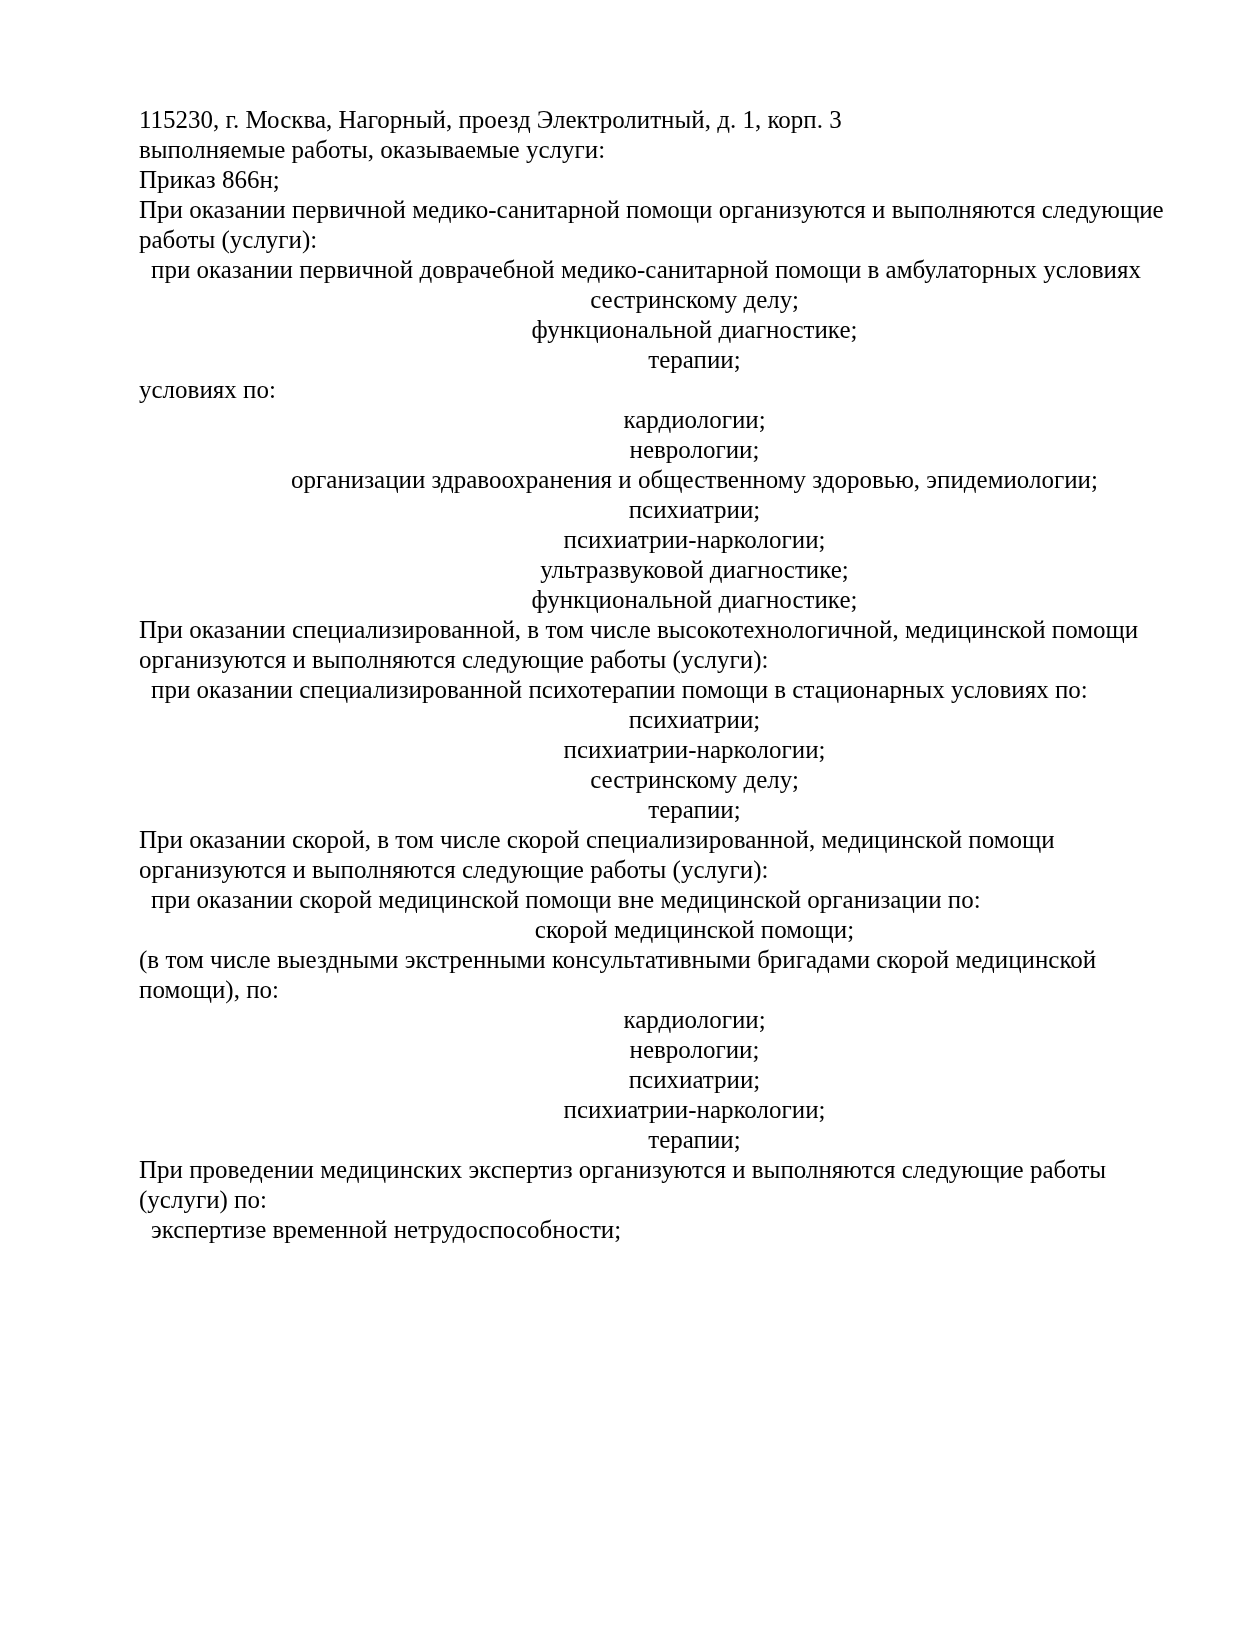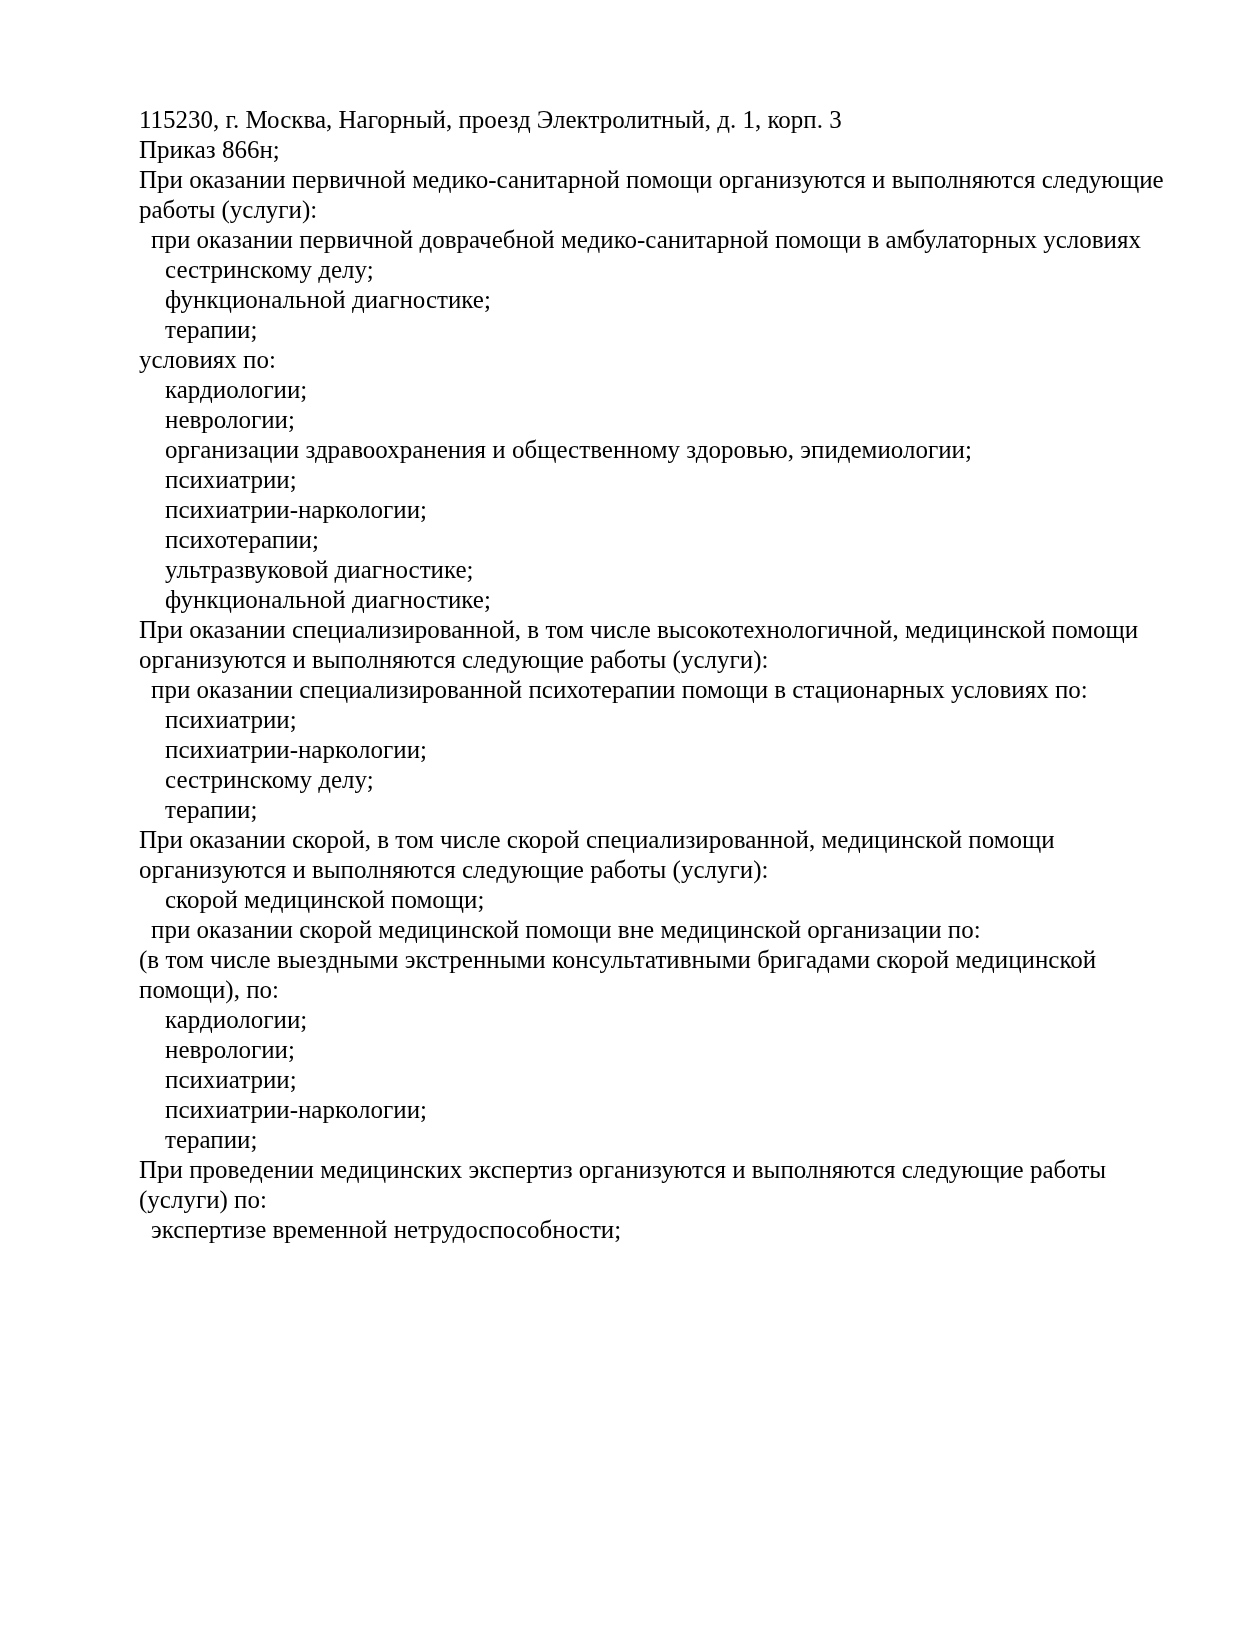--- a/index.html
+++ b/index.html
@@ -24,55 +24,55 @@
     line-height: 30px;
     color: #000000;
     text-align: left;
   }
   .line {
     height: 30px;
     white-space: pre;
   }
   .indent-0 { padding-left: 0; }
   .indent-1 { padding-left: 12px; }
-  .indent-2 { padding-left: 26px; }
+  .indent-2 { padding-left: 26px; text-align: center; }
 </style>
 </head>
 <body>
 
 <div class="page" style="background: rgb(255, 255, 255);">
   <div class="content" style="color: rgb(0, 0, 0);">
       <div class="line indent-0">115230, г. Москва, Нагорный, проезд Электролитный, д. 1, корп. 3</div>
+      <div class="line indent-0">выполняемые работы, оказываемые услуги:</div>
       <div class="line indent-0">Приказ 866н;</div>
       <div class="line indent-0">При оказании первичной медико-санитарной помощи организуются и выполняются следующие</div>
       <div class="line indent-0">работы (услуги):</div>
       <div class="line indent-1">при оказании первичной доврачебной медико-санитарной помощи в амбулаторных условиях</div>
       <div class="line indent-2">сестринскому делу;</div>
       <div class="line indent-2">функциональной диагностике;</div>
       <div class="line indent-2">терапии;</div>
       <div class="line indent-0">условиях по:</div>
       <div class="line indent-2">кардиологии;</div>
       <div class="line indent-2">неврологии;</div>
       <div class="line indent-2">организации здравоохранения и общественному здоровью, эпидемиологии;</div>
       <div class="line indent-2">психиатрии;</div>
       <div class="line indent-2">психиатрии-наркологии;</div>
-      <div class="line indent-2">психотерапии;</div>
       <div class="line indent-2">ультразвуковой диагностике;</div>
       <div class="line indent-2">функциональной диагностике;</div>
       <div class="line indent-0">При оказании специализированной, в том числе высокотехнологичной, медицинской помощи</div>
       <div class="line indent-0">организуются и выполняются следующие работы (услуги):</div>
       <div class="line indent-1">при оказании специализированной психотерапии помощи в стационарных условиях по:</div>
       <div class="line indent-2">психиатрии;</div>
       <div class="line indent-2">психиатрии-наркологии;</div>
       <div class="line indent-2">сестринскому делу;</div>
       <div class="line indent-2">терапии;</div>
       <div class="line indent-0">При оказании скорой, в том числе скорой специализированной, медицинской помощи</div>
       <div class="line indent-0">организуются и выполняются следующие работы (услуги):</div>
+      <div class="line indent-1">при оказании скорой медицинской помощи вне медицинской организации по:</div>
       <div class="line indent-2">скорой медицинской помощи;</div>
-      <div class="line indent-1">при оказании скорой медицинской помощи вне медицинской организации по:</div>
       <div class="line indent-0">(в том числе выездными экстренными консультативными бригадами скорой медицинской</div>
       <div class="line indent-0">помощи), по:</div>
       <div class="line indent-2">кардиологии;</div>
       <div class="line indent-2">неврологии;</div>
       <div class="line indent-2">психиатрии;</div>
       <div class="line indent-2">психиатрии-наркологии;</div>
       <div class="line indent-2">терапии;</div>
       <div class="line indent-0">При проведении медицинских экспертиз организуются и выполняются следующие работы</div>
       <div class="line indent-0">(услуги) по:</div>
       <div class="line indent-1">экспертизе временной нетрудоспособности;</div>

